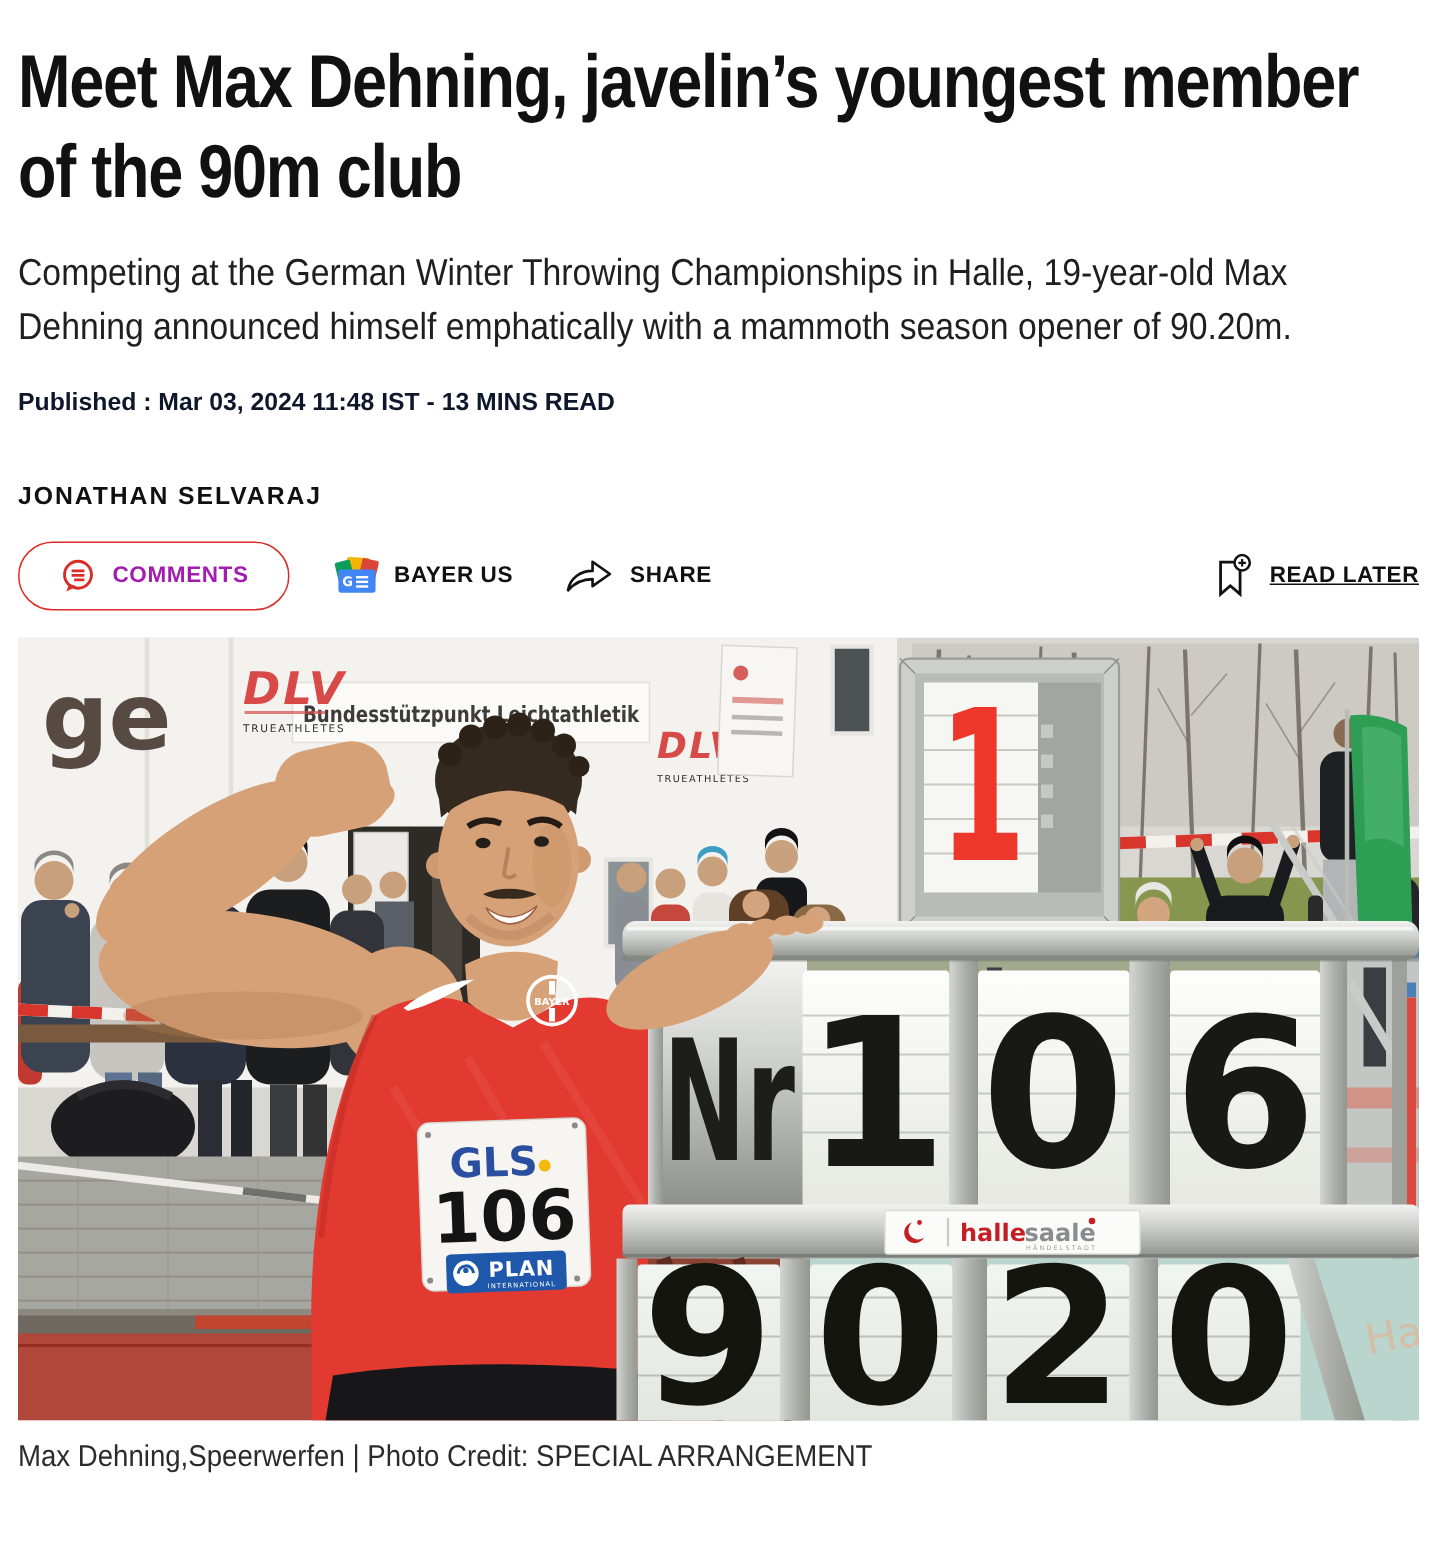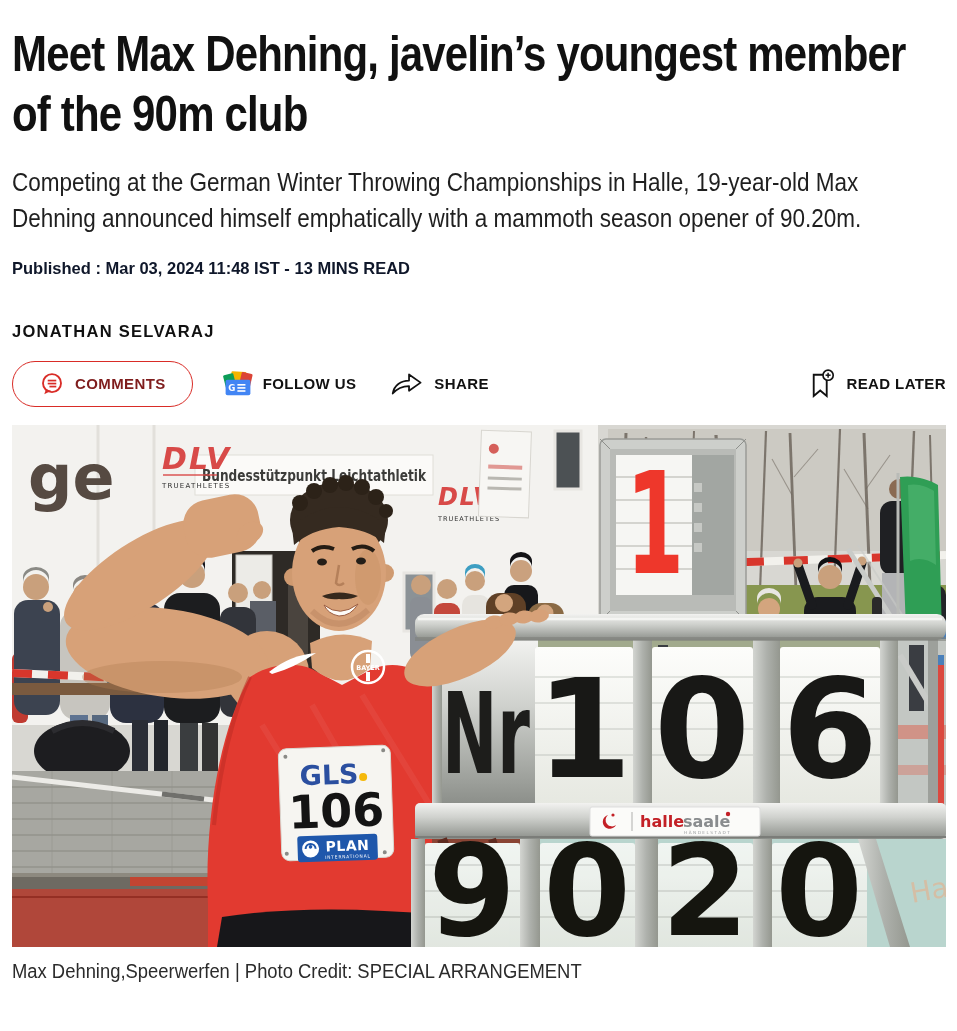--- a/index.html
+++ b/index.html
@@ -6,25 +6,25 @@
   body{width:957px;height:1031px;overflow:hidden;font-family:"Liberation Sans",sans-serif;color:#1a1a1a;}
   .wrap{padding:0 11px 0 12px;}
   .headline{margin:24px 0 0;font-size:50px;line-height:1.2;font-weight:800;letter-spacing:-1px;color:#111;
     transform:scaleX(.84);transform-origin:0 0;width:119%;}
   .standfirst{margin:20px 0 0;font-size:25px;line-height:1.45;color:#1f1f1f;font-weight:400;
     transform:scaleX(.9);transform-origin:0 0;width:111%;}
   .published{margin:22px 0 0;font-size:16.5px;font-weight:700;color:#0f172a;}
   .author{margin:44px 0 0;font-size:16.5px;font-weight:800;letter-spacing:1.3px;color:#101010;}
   .actions{margin:20px 0 0;display:flex;align-items:center;}
   .pill{display:inline-flex;align-items:center;gap:10px;border:1.7px solid #d92c27;border-radius:26px;
-    padding:10px 26px;color:#7f1d1d;font-weight:800;font-size:15px;letter-spacing:.4px;background:#fff;cursor:pointer;}
+    padding:10px 26px;color:#a21caf;font-weight:800;font-size:15px;letter-spacing:.4px;background:#fff;cursor:pointer;}
   .action{display:inline-flex;align-items:center;gap:10px;font-weight:800;font-size:15px;letter-spacing:.4px;color:#111;cursor:pointer;}
   .follow{margin-left:30px;}
   .share{margin-left:34px;}
-  .readlater{margin-left:auto;}
+  .readlater{margin-left:auto;text-decoration:underline;}
   .photo{margin-top:18px;line-height:0;}
   .caption{margin:13px 0 0;font-size:20px;color:#2b2b2b;transform:scaleX(.92);transform-origin:0 0;width:109%;}
   svg text{font-family:"DejaVu Sans","Liberation Sans",sans-serif;}
 </style>
 </head>
 <body>
 
 <div class="wrap">
 
   <h1 class="headline">Meet Max Dehning, javelin’s youngest member of the 90m club</h1>
@@ -55,21 +55,21 @@
           <rect x="13" y="1" width="24" height="18" rx="2" fill="#f4b400" transform="rotate(3 25 10)"></rect>
           <rect x="2" y="5" width="17" height="22" rx="2" fill="#0c9d58" transform="rotate(-14 10 16)"></rect>
           <rect x="27" y="3" width="18" height="28" rx="2" fill="#db4437" transform="rotate(13 36 17)"></rect>
           <rect x="4" y="14" width="40" height="25" rx="3" fill="#4285f4"></rect>
           <text x="14" y="32" font-size="14" font-weight="bold" fill="#fff" text-anchor="middle">G</text>
           <rect x="23" y="21" width="13" height="2.6" fill="#fff"></rect>
           <rect x="23" y="26" width="13" height="2.6" fill="#fff"></rect>
           <rect x="23" y="31" width="13" height="2.6" fill="#fff"></rect>
         </svg>
       </span>
-      <span>FOLLOW US</span>
+      <span>BAYER US</span>
     </div>
 
     <div class="action share">
       <span style="display:inline-flex;">
         <svg width="34" height="26" viewBox="0 0 50 36">
           <path d="M4 32 C 6 20, 16 13, 28 13 L 28 4 L 45 16 L 28 28 L 28 21 C 18 21, 10 25, 4 32 Z" fill="none" stroke="#111" stroke-width="2.6" stroke-linejoin="round"></path>
         </svg>
       </span>
       <span>SHARE</span>
     </div>

